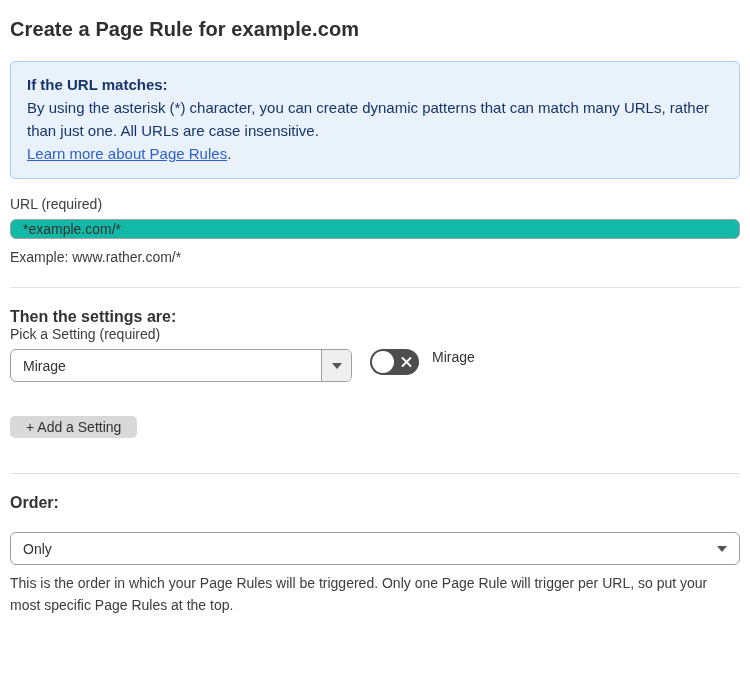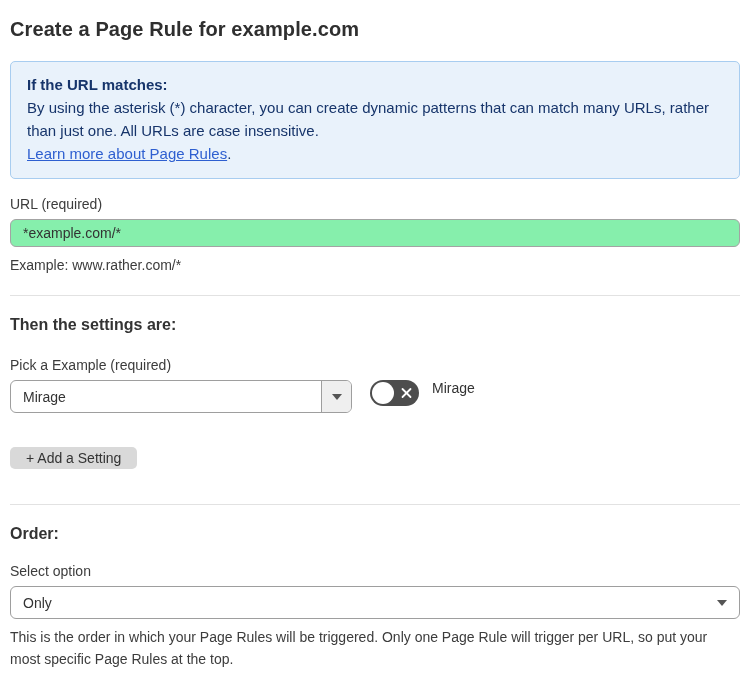--- a/index.html
+++ b/index.html
@@ -39,28 +39,28 @@
   }
   .info-link-suffix { color: #17356b; }
 
   .field-label {
     font-size: 14px;
     color: #3c3c3c;
     margin-bottom: 7px;
   }
   .text-input {
     width: 100%;
-    height: 28px;
+    height: 20px;
     border: 1px solid #a3a3a3;
     border-radius: 6px;
     padding: 0 12px;
     font-size: 14px;
     color: #333333;
     font-family: inherit;
-    background: #86efac;
+    background: #14b8a6;
     outline: none;
   }
   .help-text {
     font-size: 14px;
     color: #3c3c3c;
     margin-top: 7px;
     line-height: 22px;
   }
 
   .divider {
@@ -68,21 +68,21 @@
     border-top: 1px solid #e2e2e2;
     margin: 19px 0 0 0;
   }
 
   .section-heading {
     font-size: 16px;
     font-weight: 700;
     color: #333333;
     margin: 20px 0 0 0;
   }
-  .settings-heading { margin-bottom: 23px; }
+  .settings-heading { }
   .order-heading { margin-bottom: 20px; }
 
   .setting-row {
     display: flex;
     align-items: flex-start;
     margin-bottom: 34px;
   }
   .select-box {
     width: 342px;
     height: 33px;
@@ -190,21 +190,21 @@
   </div>
 
   <div class="field-label">URL (required)</div>
   <input class="text-input" type="text" value="*example.com/*" style="">
   <div class="help-text">Example: www.rather.com/*</div>
 
   <hr class="divider">
 
   <div class="section-heading settings-heading">Then the settings are:</div>
 
-  <div class="field-label">Pick a Example (required)</div>
+  <div class="field-label">Pick a Setting (required)</div>
 
   <div class="setting-row">
     <div class="select-box">
       <div class="select-value">Mirage</div>
       <div class="select-arrow-seg">
         <span class="arrow-down"></span>
       </div>
     </div>
     <div class="toggle">
       <span class="toggle-knob"></span>
@@ -215,21 +215,20 @@
     </div>
     <span class="toggle-text-label">Mirage</span>
   </div>
 
   <button class="btn btn-gray add-setting-btn">+ Add a Setting</button>
 
   <hr class="divider">
 
   <div class="section-heading order-heading">Order:</div>
 
-  <div class="field-label">Select option</div>
 
   <div class="full-select">
     <span>Only</span>
     <span class="arrow-down"></span>
   </div>
 
   <div class="help-text">This is the order in which your Page Rules will be triggered. Only one Page Rule will trigger per URL, so put your most specific Page Rules at the top.</div>
 
   
 

